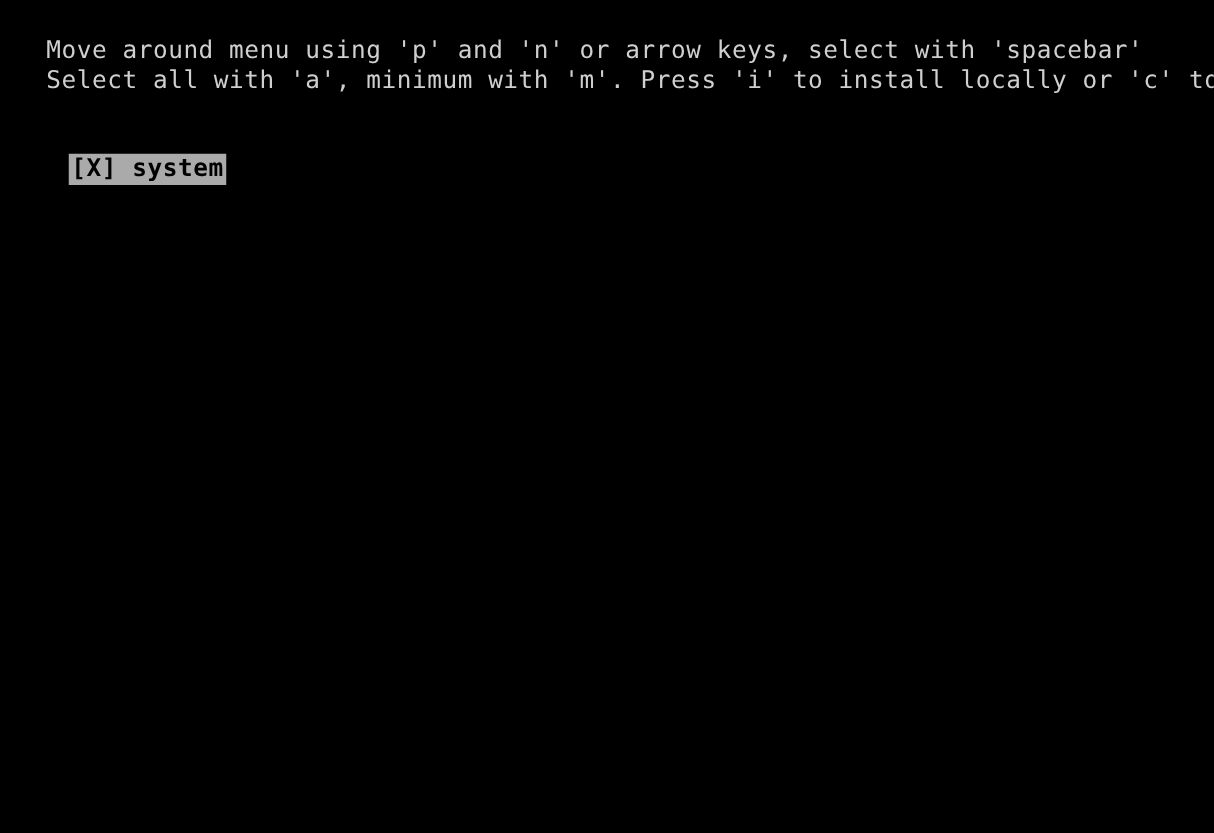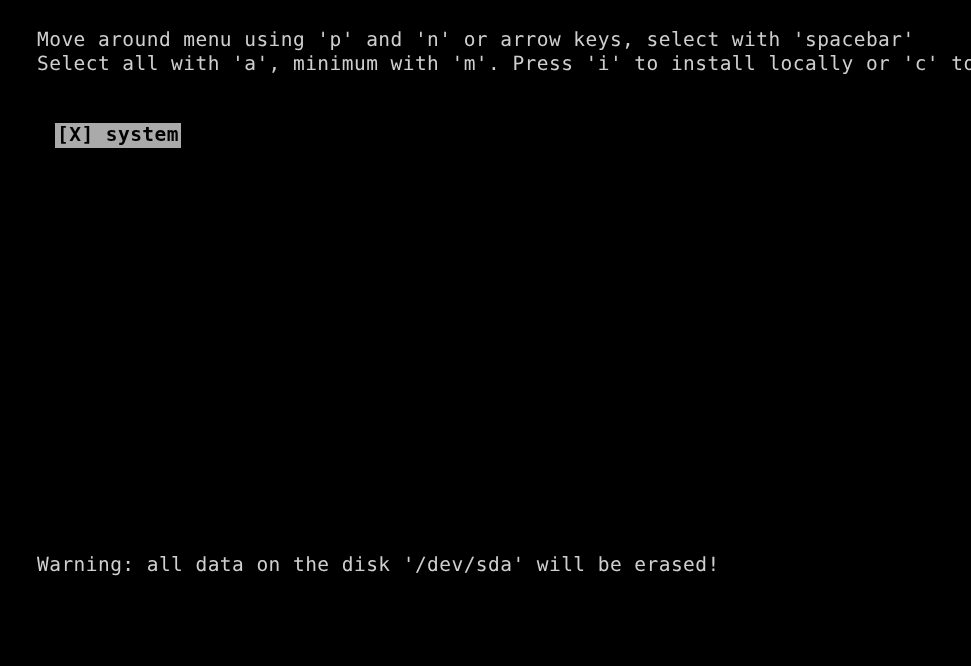--- a/index.html
+++ b/index.html
@@ -100,18 +100,17 @@
 
   <div class="line clipped" id="line-instr-2">Select all with 'a', minimum with 'm'. Press 'i' to install locally or 'c' to</div>
 
 
   <div id="menu-item-system">
     <span>[X] system</span>
   </div>
 
 
 
-  <div class="line" id="line-warning">Warning: all data on the disk '/dev/sda' will be erased!</div>
 
 
   <div id="annotation-box"></div>
 
 </div>
 
 </body></html>

